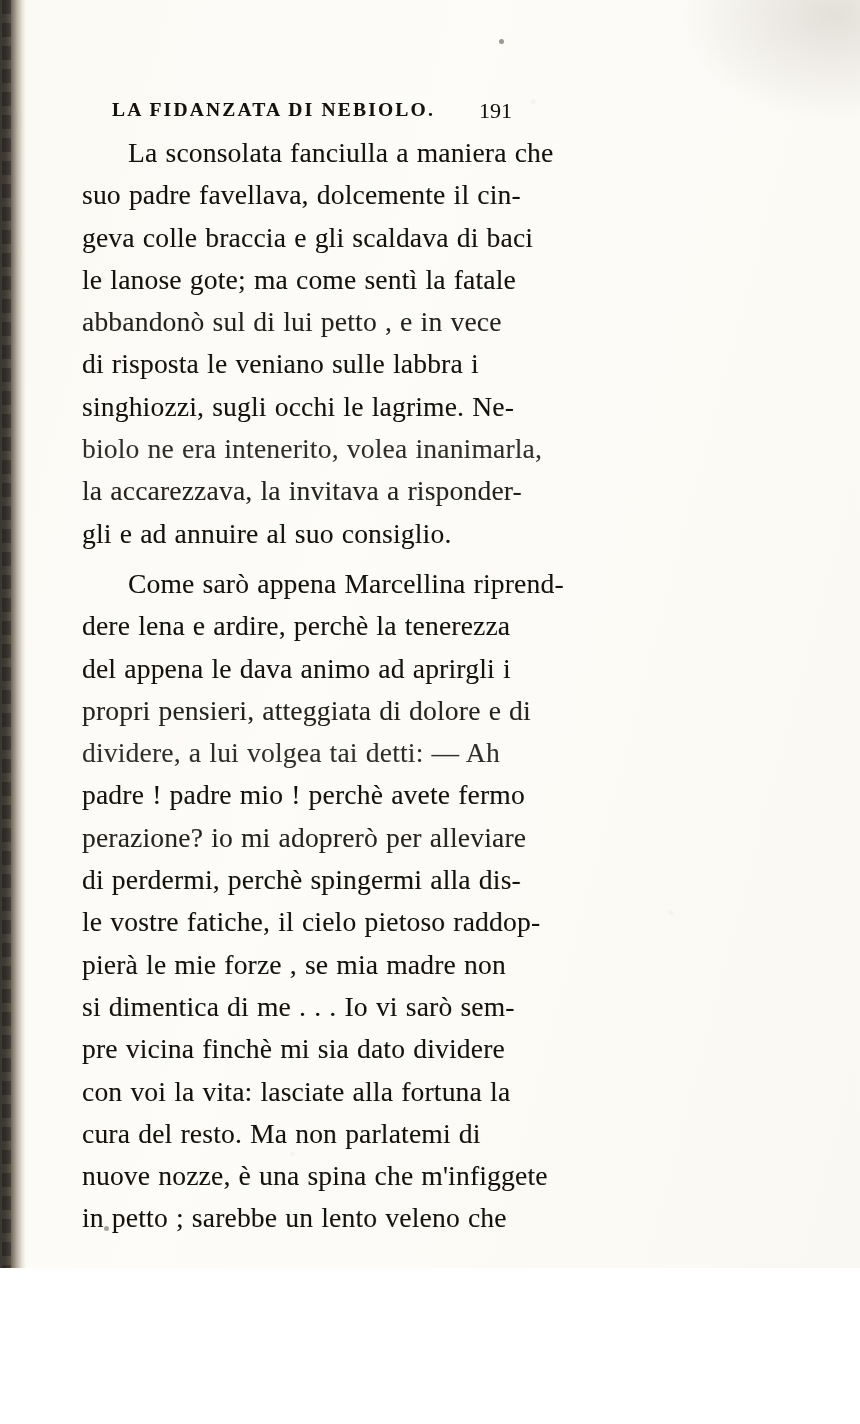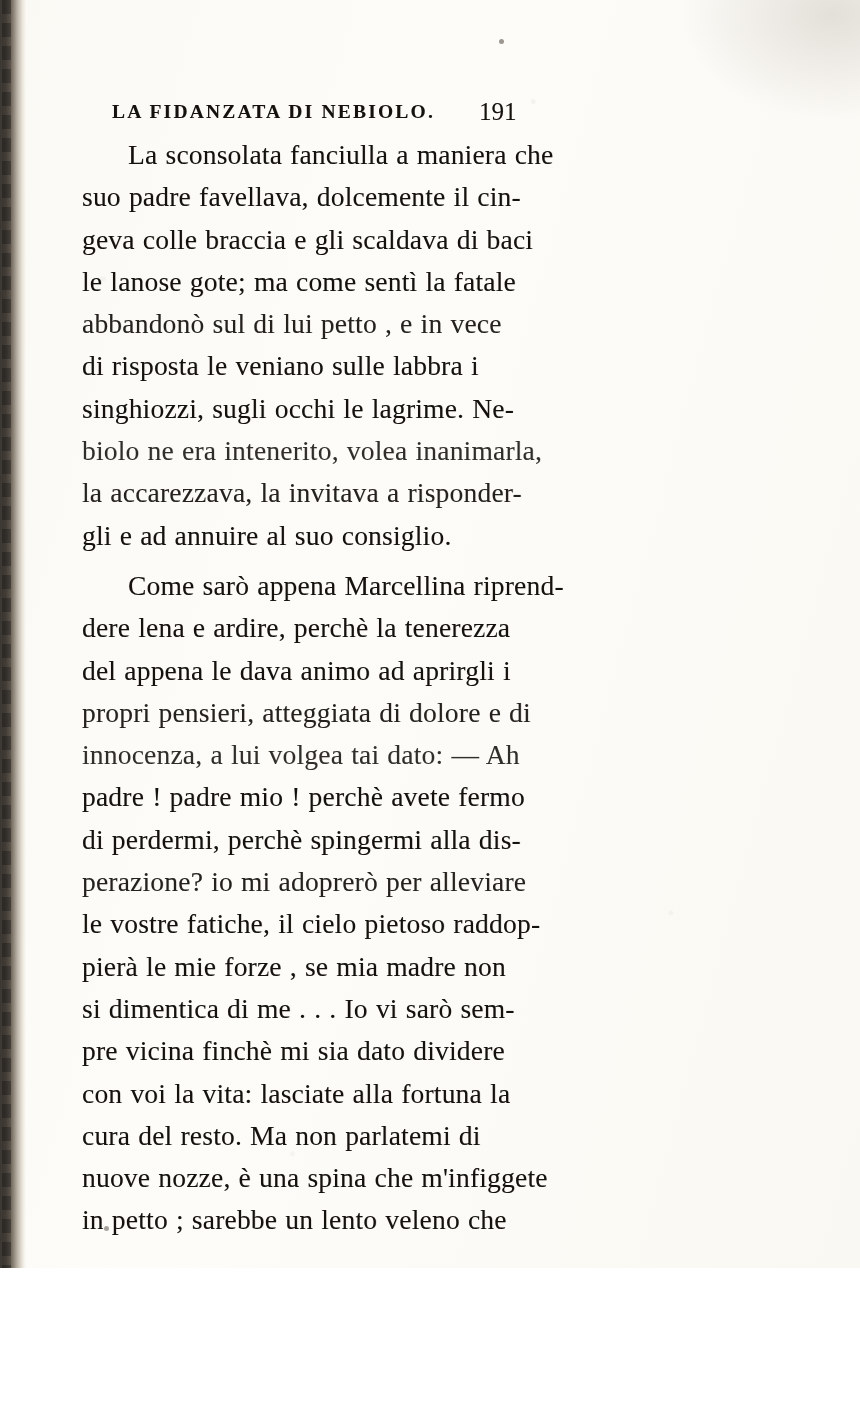--- a/index.html
+++ b/index.html
@@ -110,21 +110,21 @@
     margin-bottom: 10px;
     white-space: nowrap;
   }
   #running-head .head-title {
     font-family: "Liberation Serif", serif;
     font-size: 19.5px;
     letter-spacing: 2.2px;
   }
   #running-head .head-folio {
     margin-left: 44px;
-    font-size: 25px;
+    font-size: 22px;
     letter-spacing: 0px;
     font-weight: 400;
     font-family: "Liberation Serif", serif;
     position: relative;
     top: 2px;
   }
 
   .para {
     font-size: 27.5px;
     line-height: 42.3px;
@@ -180,24 +180,24 @@
       <span class="line fade-b">biolo  ne era intenerito, volea inanimarla,</span>
       <span class="line fade-a">la accarezzava, la invitava a risponder-</span>
       <span class="line">gli e ad annuire al suo consiglio.</span>
     </p>
 
     <p class="para">
       <span class="line indent">Come sarò appena Marcellina riprend-</span>
       <span class="line">dere lena e ardire, perchè la tenerezza</span>
       <span class="line">del appena le dava animo ad  aprirgli i</span>
       <span class="line fade-a">propri pensieri, atteggiata di dolore e di</span>
-      <span class="line fade-b">innocenza, a lui volgea tai dato: — Ah</span>
+      <span class="line fade-b">dividere, a lui volgea tai detti: — Ah</span>
       <span class="line">padre ! padre mio ! perchè avete fermo</span>
+      <span class="line fade-a">perazione? io mi adoprerò per alleviare</span>
       <span class="line">di perdermi, perchè spingermi alla dis-</span>
-      <span class="line fade-a">perazione? io mi adoprerò per alleviare</span>
       <span class="line">le vostre fatiche, il cielo pietoso raddop-</span>
       <span class="line">pierà le mie forze ,  se mia madre non</span>
       <span class="line">si dimentica di  me . . . Io vi sarò sem-</span>
       <span class="line">pre vicina  finchè mi sia dato  dividere</span>
       <span class="line">con voi la vita: lasciate alla fortuna la</span>
       <span class="line">cura del resto. Ma  non  parlatemi  di</span>
       <span class="line">nuove nozze, è una spina che m'infiggete</span>
       <span class="line">in petto ;  sarebbe un lento veleno che</span>
     </p>
 

